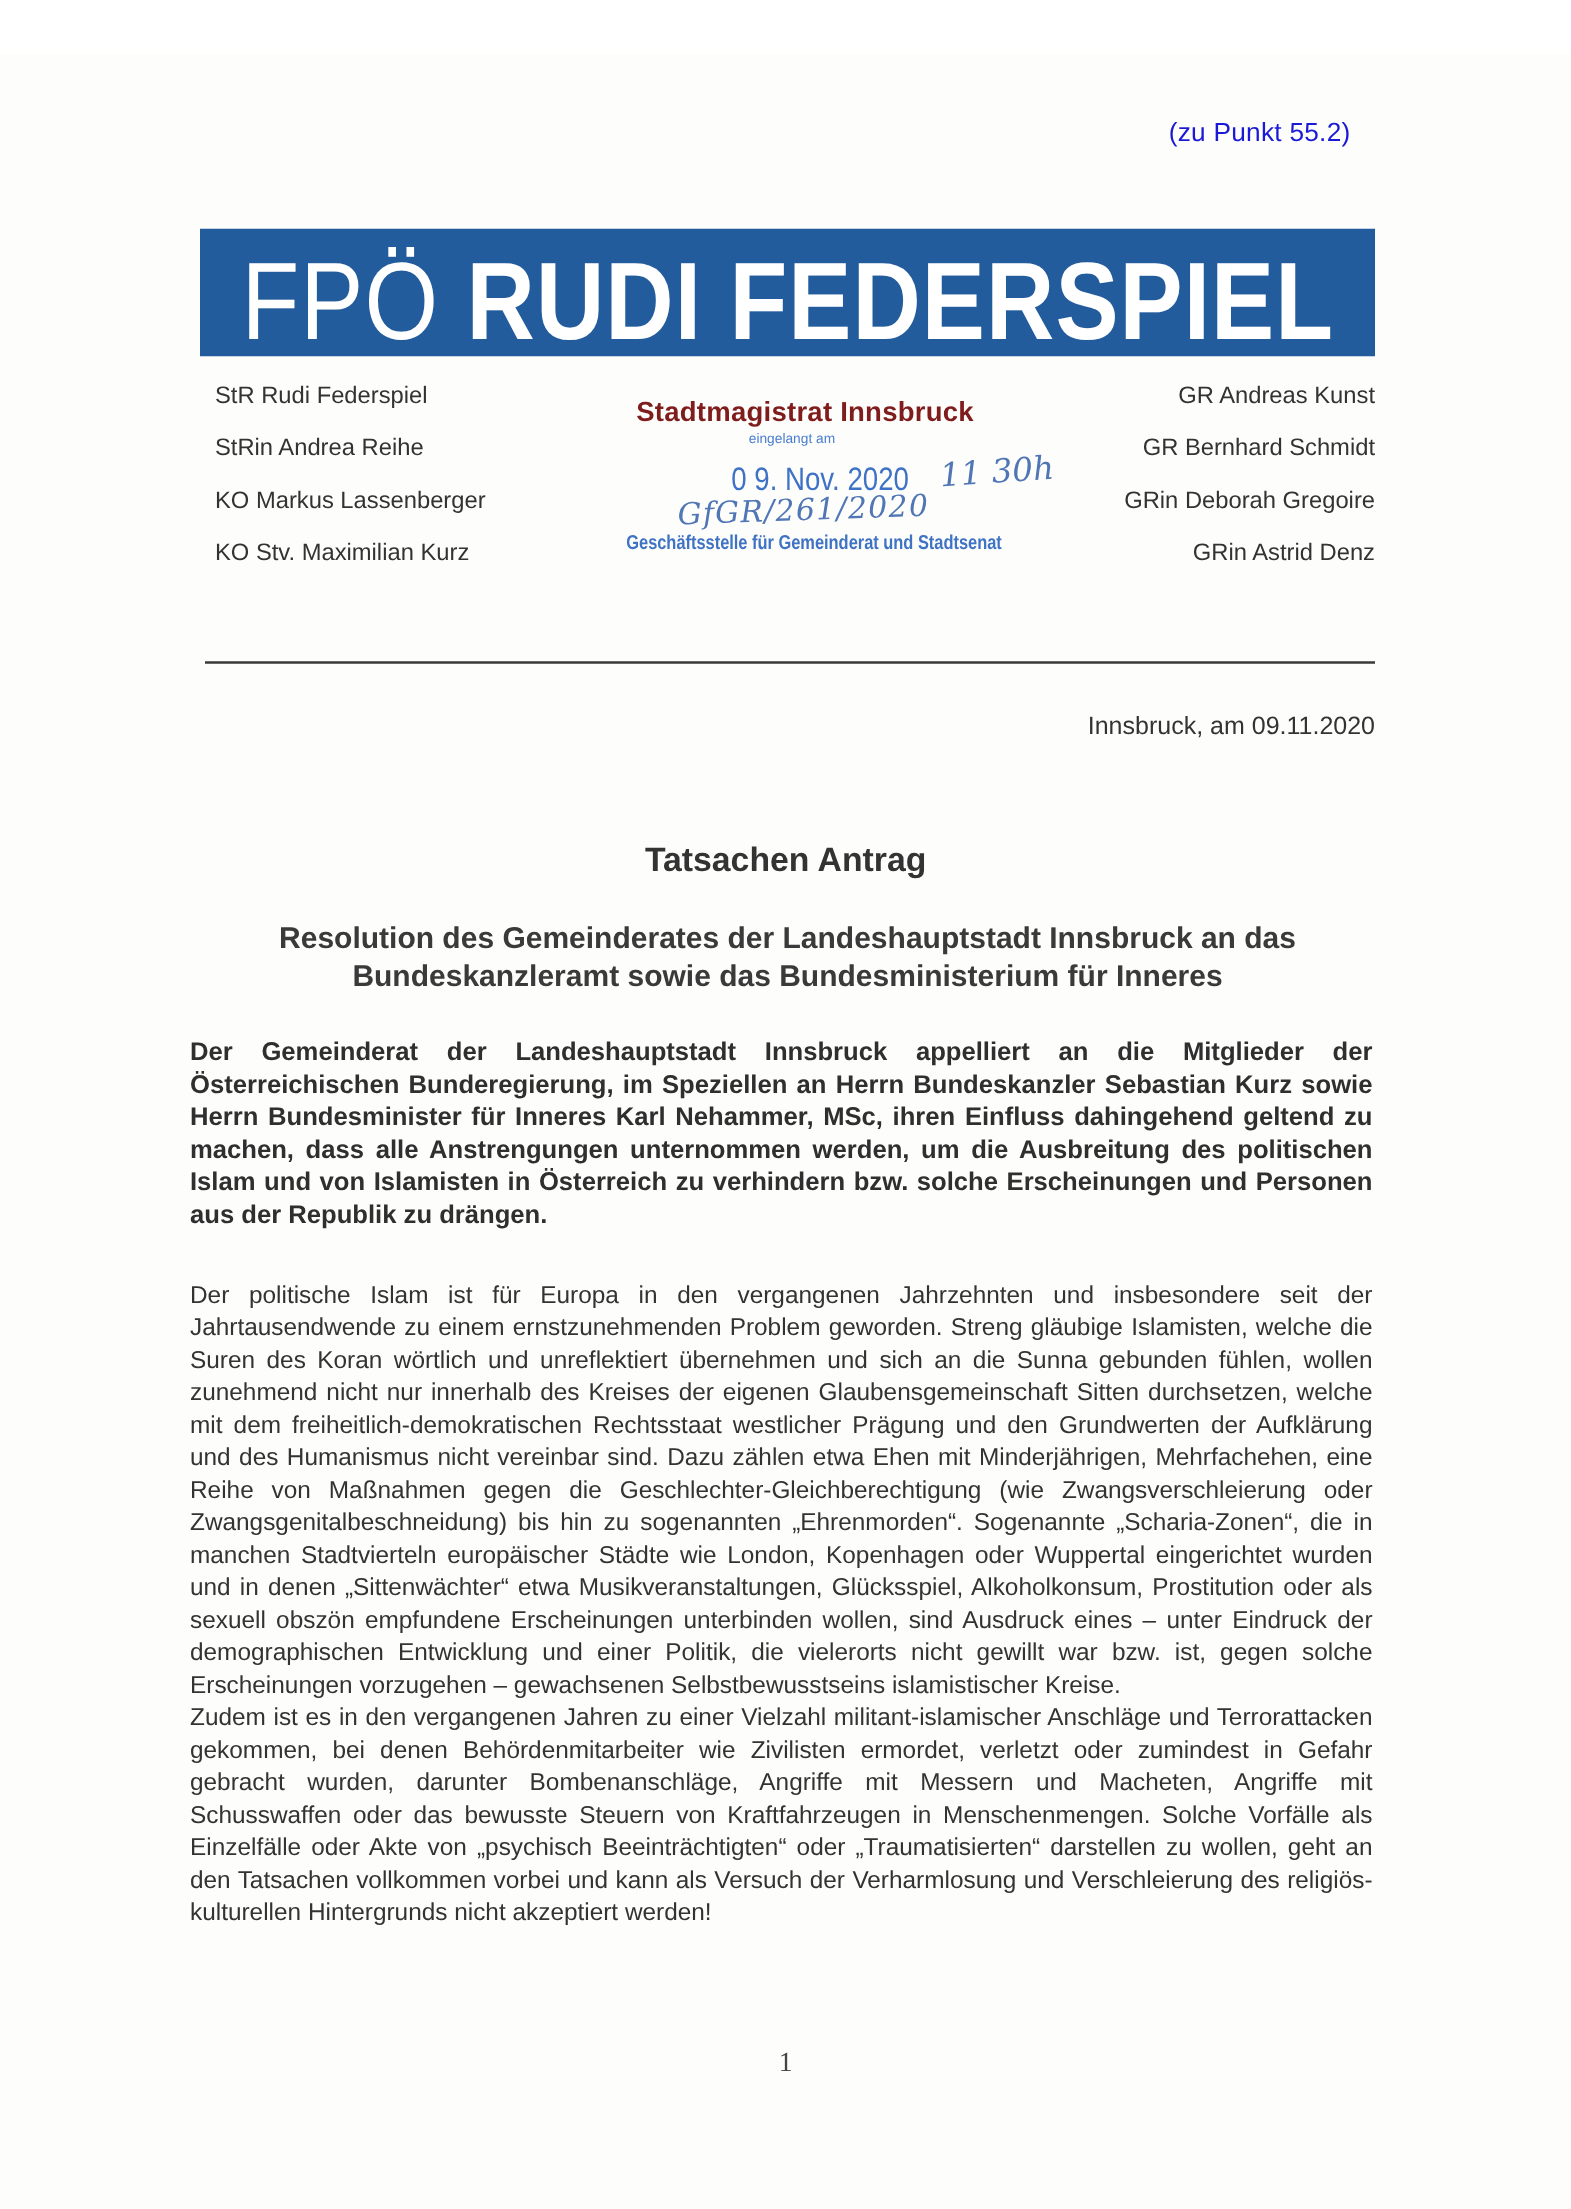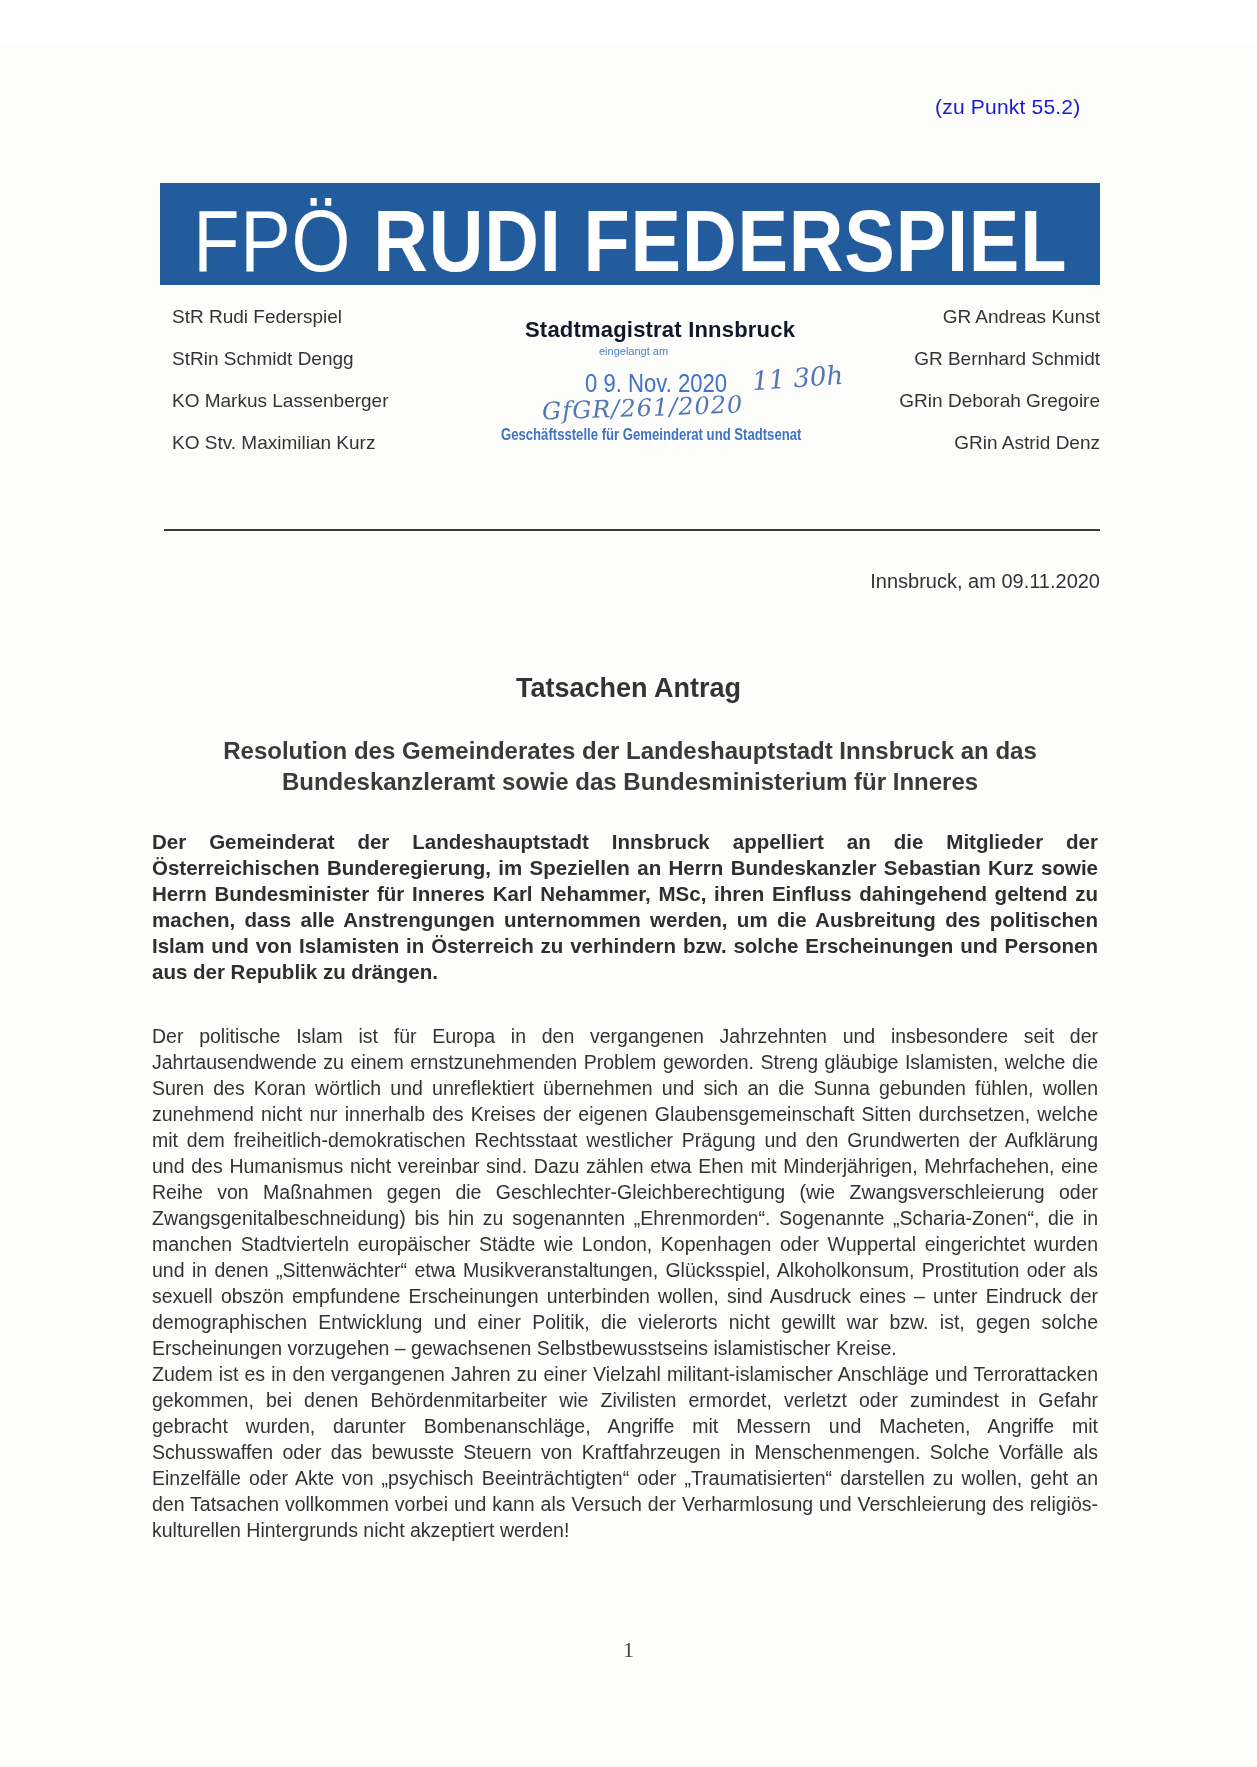--- a/index.html
+++ b/index.html
@@ -69,26 +69,26 @@
       white-space: nowrap;
     }
     .stamp {
       position: absolute;
       left: 505px; top: 268px;
       width: 320px; height: 160px;
       color: #3f73c4;
     }
     .stamp-title {
       position: absolute;
-      left: 20px; top: 6px;
+      left: 4px; top: 6px;
       font-size: 22px;
       font-weight: 700;
       letter-spacing: 0.2px;
       white-space: nowrap;
-      color: #0f172a;
+      color: #7f1d1d;
     }
     .stamp-sub {
       position: absolute;
       left: 94px; top: 34px;
       font-size: 11px;
       white-space: nowrap;
       color: #4a7fcf;
     }
     .stamp-date {
       position: absolute;
@@ -193,21 +193,21 @@
 <div class="page">
 
   <div class="ref-note">(zu Punkt 55.2)</div>
 
   <div class="banner">
     <div class="banner-text"><span class="light">FPÖ</span> <span>RUDI FEDERSPIEL</span></div>
   </div>
 
   <div class="members-left">
     <div class="member">StR Rudi Federspiel</div>
-    <div class="member">StRin Schmidt Dengg</div>
+    <div class="member">StRin Andrea Reihe</div>
     <div class="member">KO Markus Lassenberger</div>
     <div class="member">KO Stv. Maximilian Kurz</div>
   </div>
 
   <div class="stamp">
     <div class="stamp-title">Stadtmagistrat Innsbruck</div>
     <div class="stamp-sub">eingelangt am</div>
     <div class="stamp-date">0 9. Nov. 2020</div>
     <div class="stamp-time">11 30h</div>
     <div class="stamp-ref">GfGR/261/2020</div>

